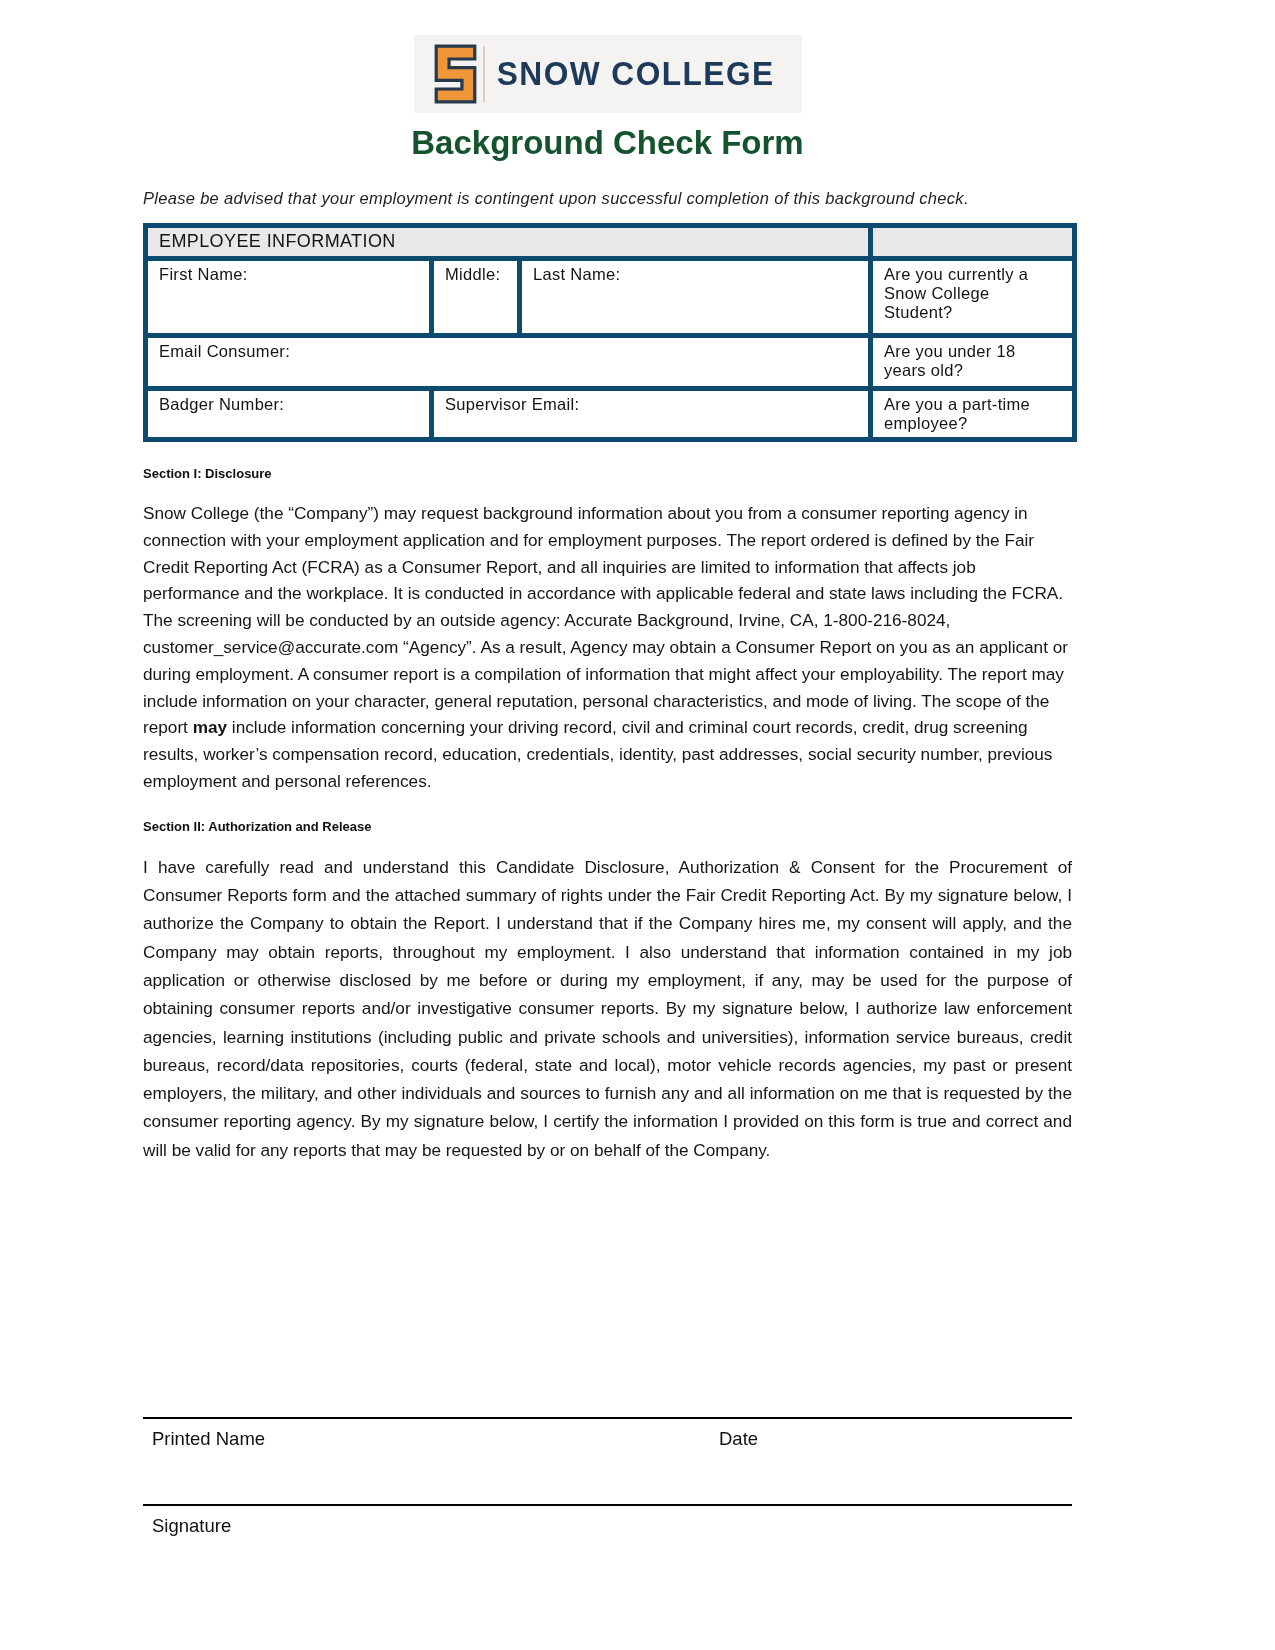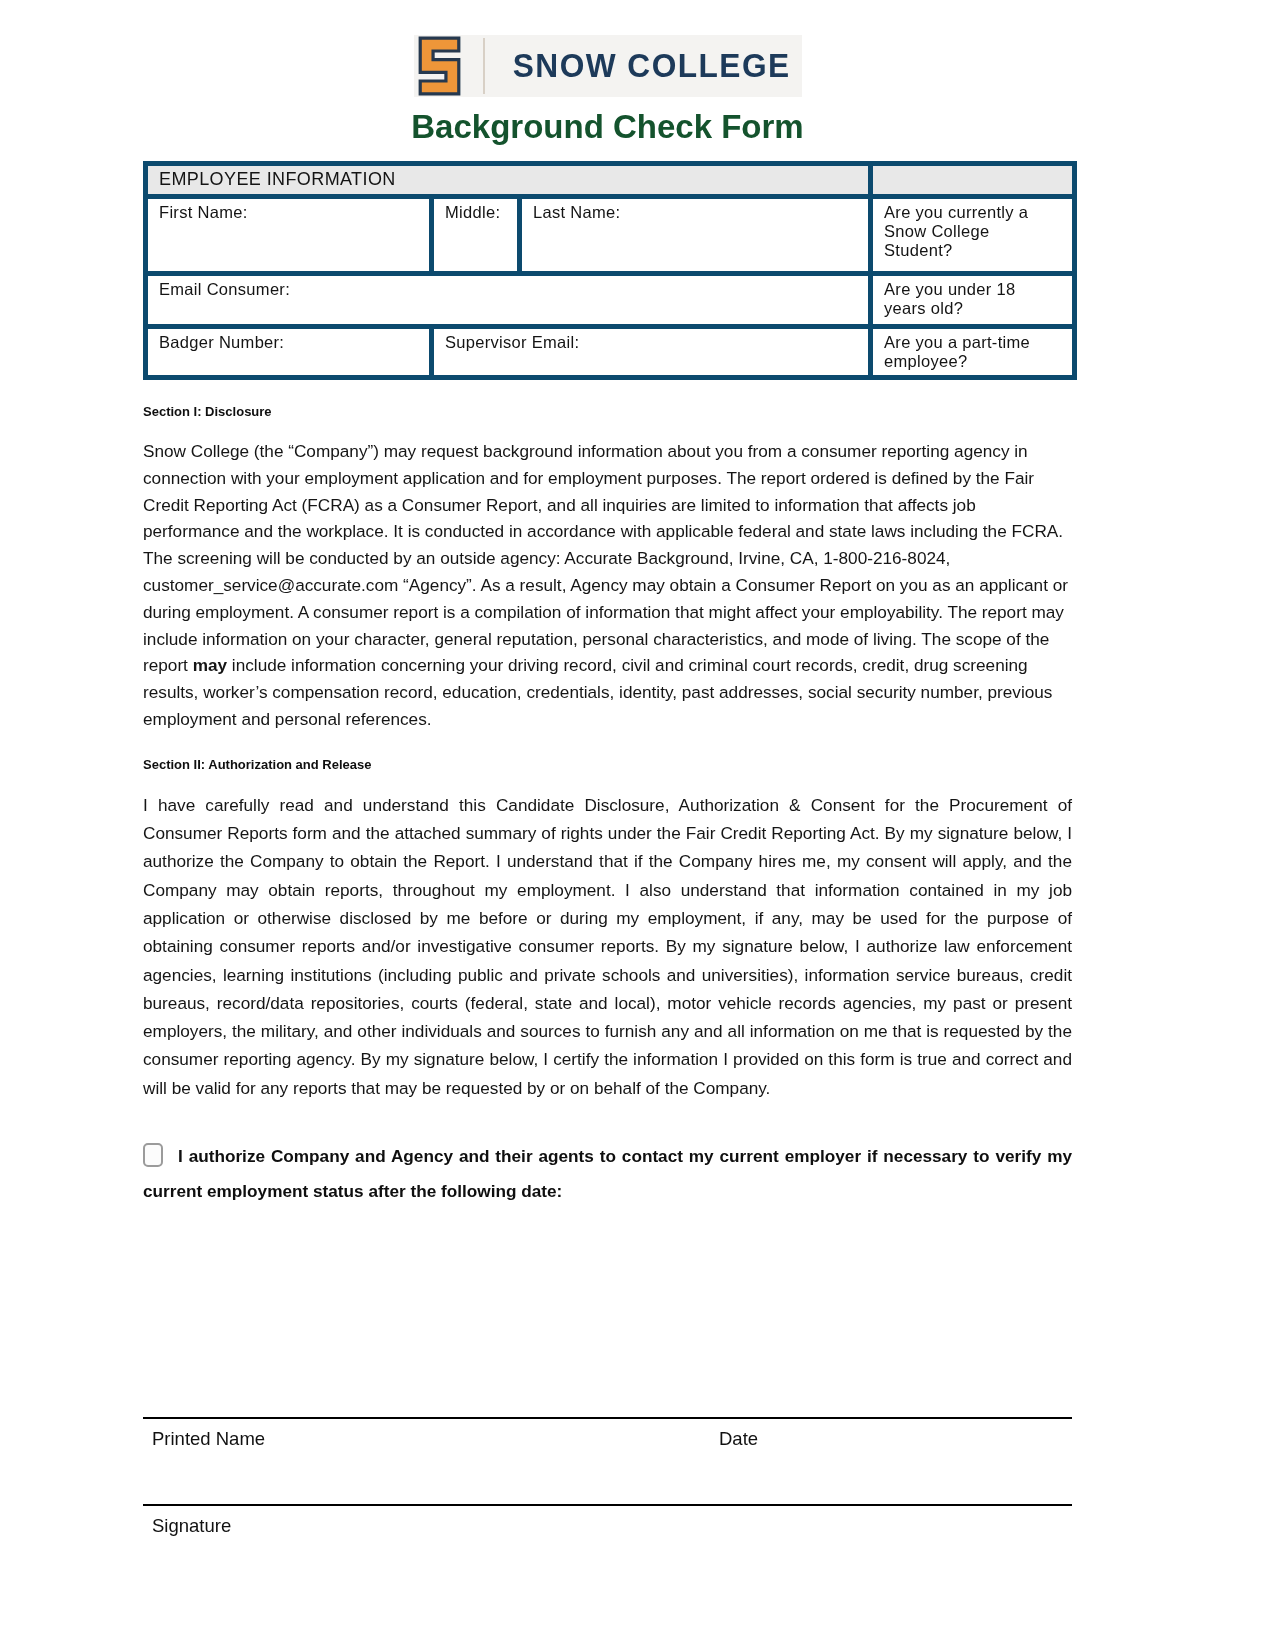--- a/index.html
+++ b/index.html
@@ -2,21 +2,21 @@
 <html style="--brand-navy: #1d3a5a; --brand-orange: #ee9639; --logo-bg: #f4f3f1; --table-header-bg: #e8e8e8;"><head>
 <meta charset="utf-8">
 <style>
   html,body{margin:0;padding:0;background:#fff;}
   .page{position:relative;width:1275px;height:1650px;background:#ffffff;overflow:hidden;
         font-family:"Liberation Sans",sans-serif;color:#1a1a1a;}
   .content{position:absolute;left:143px;top:0;width:929px;}
 
   
   .logo-wrap{margin:35px auto 0;display:flex;align-items:center;justify-content:center;
-             gap:22px;background:var(--logo-bg,#f4f3f1);width:388px;height:62px;}
+             gap:6px;background:var(--logo-bg,#f4f3f1);width:388px;height:78px;}
   .logo-s{display:block;}
   .logo-divider{width:2px;height:56px;background:#d8d0c6;}
   .logo-text{font-weight:bold;font-size:33px;color:var(--brand-navy,#1d3a5a);
              letter-spacing:1.5px;transform:scaleX(.96);white-space:nowrap;}
 
   .title{text-align:center;font-size:33px;font-weight:bold;margin:11px 0 0;color:#14532d;}
   .notice{font-style:italic;font-size:16.5px;letter-spacing:.3px;margin:27px 0 0;color:#1f1f1f;}
 
   
   table.emp{border-collapse:collapse;table-layout:fixed;width:929px;margin-top:15px;}
@@ -56,20 +56,21 @@
     <div class="logo-wrap">
       <svg class="logo-s" width="43" height="60" viewBox="0 0 40 56" aria-hidden="true">
         <path d="M2,2 L38,2 L38,14 L14,14 L14,22 L38,22 L38,54 L2,54 L2,42 L26,42 L26,34 L2,34 Z" fill="#ee9639" stroke="#26394f" stroke-width="3" stroke-linejoin="miter"></path>
       </svg>
       <div class="logo-divider"></div>
       <span class="logo-text">SNOW COLLEGE</span>
     </div>
 
     <h1 class="title">Background Check Form</h1>
 
+    <p class="notice">Please be advised that your employment is contingent upon successful completion of this background check.</p>
 
     <table class="emp">
       <colgroup>
         <col style="width:286px">
           <col style="width:88px">
           <col style="width:351px">
           <col style="width:204px">
       </colgroup>
       <tbody>
         <tr class="thead">
@@ -95,21 +96,20 @@
     </table>
 
     <h2 class="sec">Section I: Disclosure</h2>
 
     <p class="body-par"><span>Snow College (the “Company”) may request background information about you from a consumer reporting agency in connection with your employment application and for employment purposes. The report ordered is defined by the Fair Credit Reporting Act (FCRA) as a Consumer Report, and all inquiries are limited to information that affects job performance and the workplace. It is conducted in accordance with applicable federal and state laws including the FCRA. The screening will be conducted by an outside agency: Accurate Background, Irvine, CA, 1-800-216-8024, customer_service@accurate.com “Agency”. As a result, Agency may obtain a Consumer Report on you as an applicant or during employment. A consumer report is a compilation of information that might affect your employability. The report may include information on your character, general reputation, personal characteristics, and mode of living. The scope of the report </span><b>may</b><span> include information concerning your driving record, civil and criminal court records, credit, drug screening results, worker’s compensation record, education, credentials, identity, past addresses, social security number, previous employment and personal references.</span></p>
 
     <h2 class="sec">Section II: Authorization and Release</h2>
 
     <p class="body-par justify">I have carefully read and understand this Candidate Disclosure, Authorization &amp; Consent for the Procurement of Consumer Reports form and the attached summary of rights under the Fair Credit Reporting Act. By my signature below, I authorize the Company to obtain the Report. I understand that if the Company hires me, my consent will apply, and the Company may obtain reports, throughout my employment. I also understand that information contained in my job application or otherwise disclosed by me before or during my employment, if any, may be used for the purpose of obtaining consumer reports and/or investigative consumer reports. By my signature below, I authorize law enforcement agencies, learning institutions (including public and private schools and universities), information service bureaus, credit bureaus, record/data repositories, courts (federal, state and local), motor vehicle records agencies, my past or present employers, the military, and other individuals and sources to furnish any and all information on me that is requested by the consumer reporting agency. By my signature below, I certify the information I provided on this form is true and correct and will be valid for any reports that may be requested by or on behalf of the Company.</p>
 
-    <p class="auth-row"><span class="checkbox" role="checkbox" aria-checked="false" tabindex="0"></span><span>I authorize Company and Agency and their agents to contact my current employer if necessary to verify my current employment status after the following date:</span></p>
 
   </div>
 
   <div class="sig-block">
     <div class="sig-line"></div>
     <div class="sig-labels">
       <span>Printed Name</span>
       <span class="date-label">Date</span>
     </div>
     <div class="sig-line"></div>

